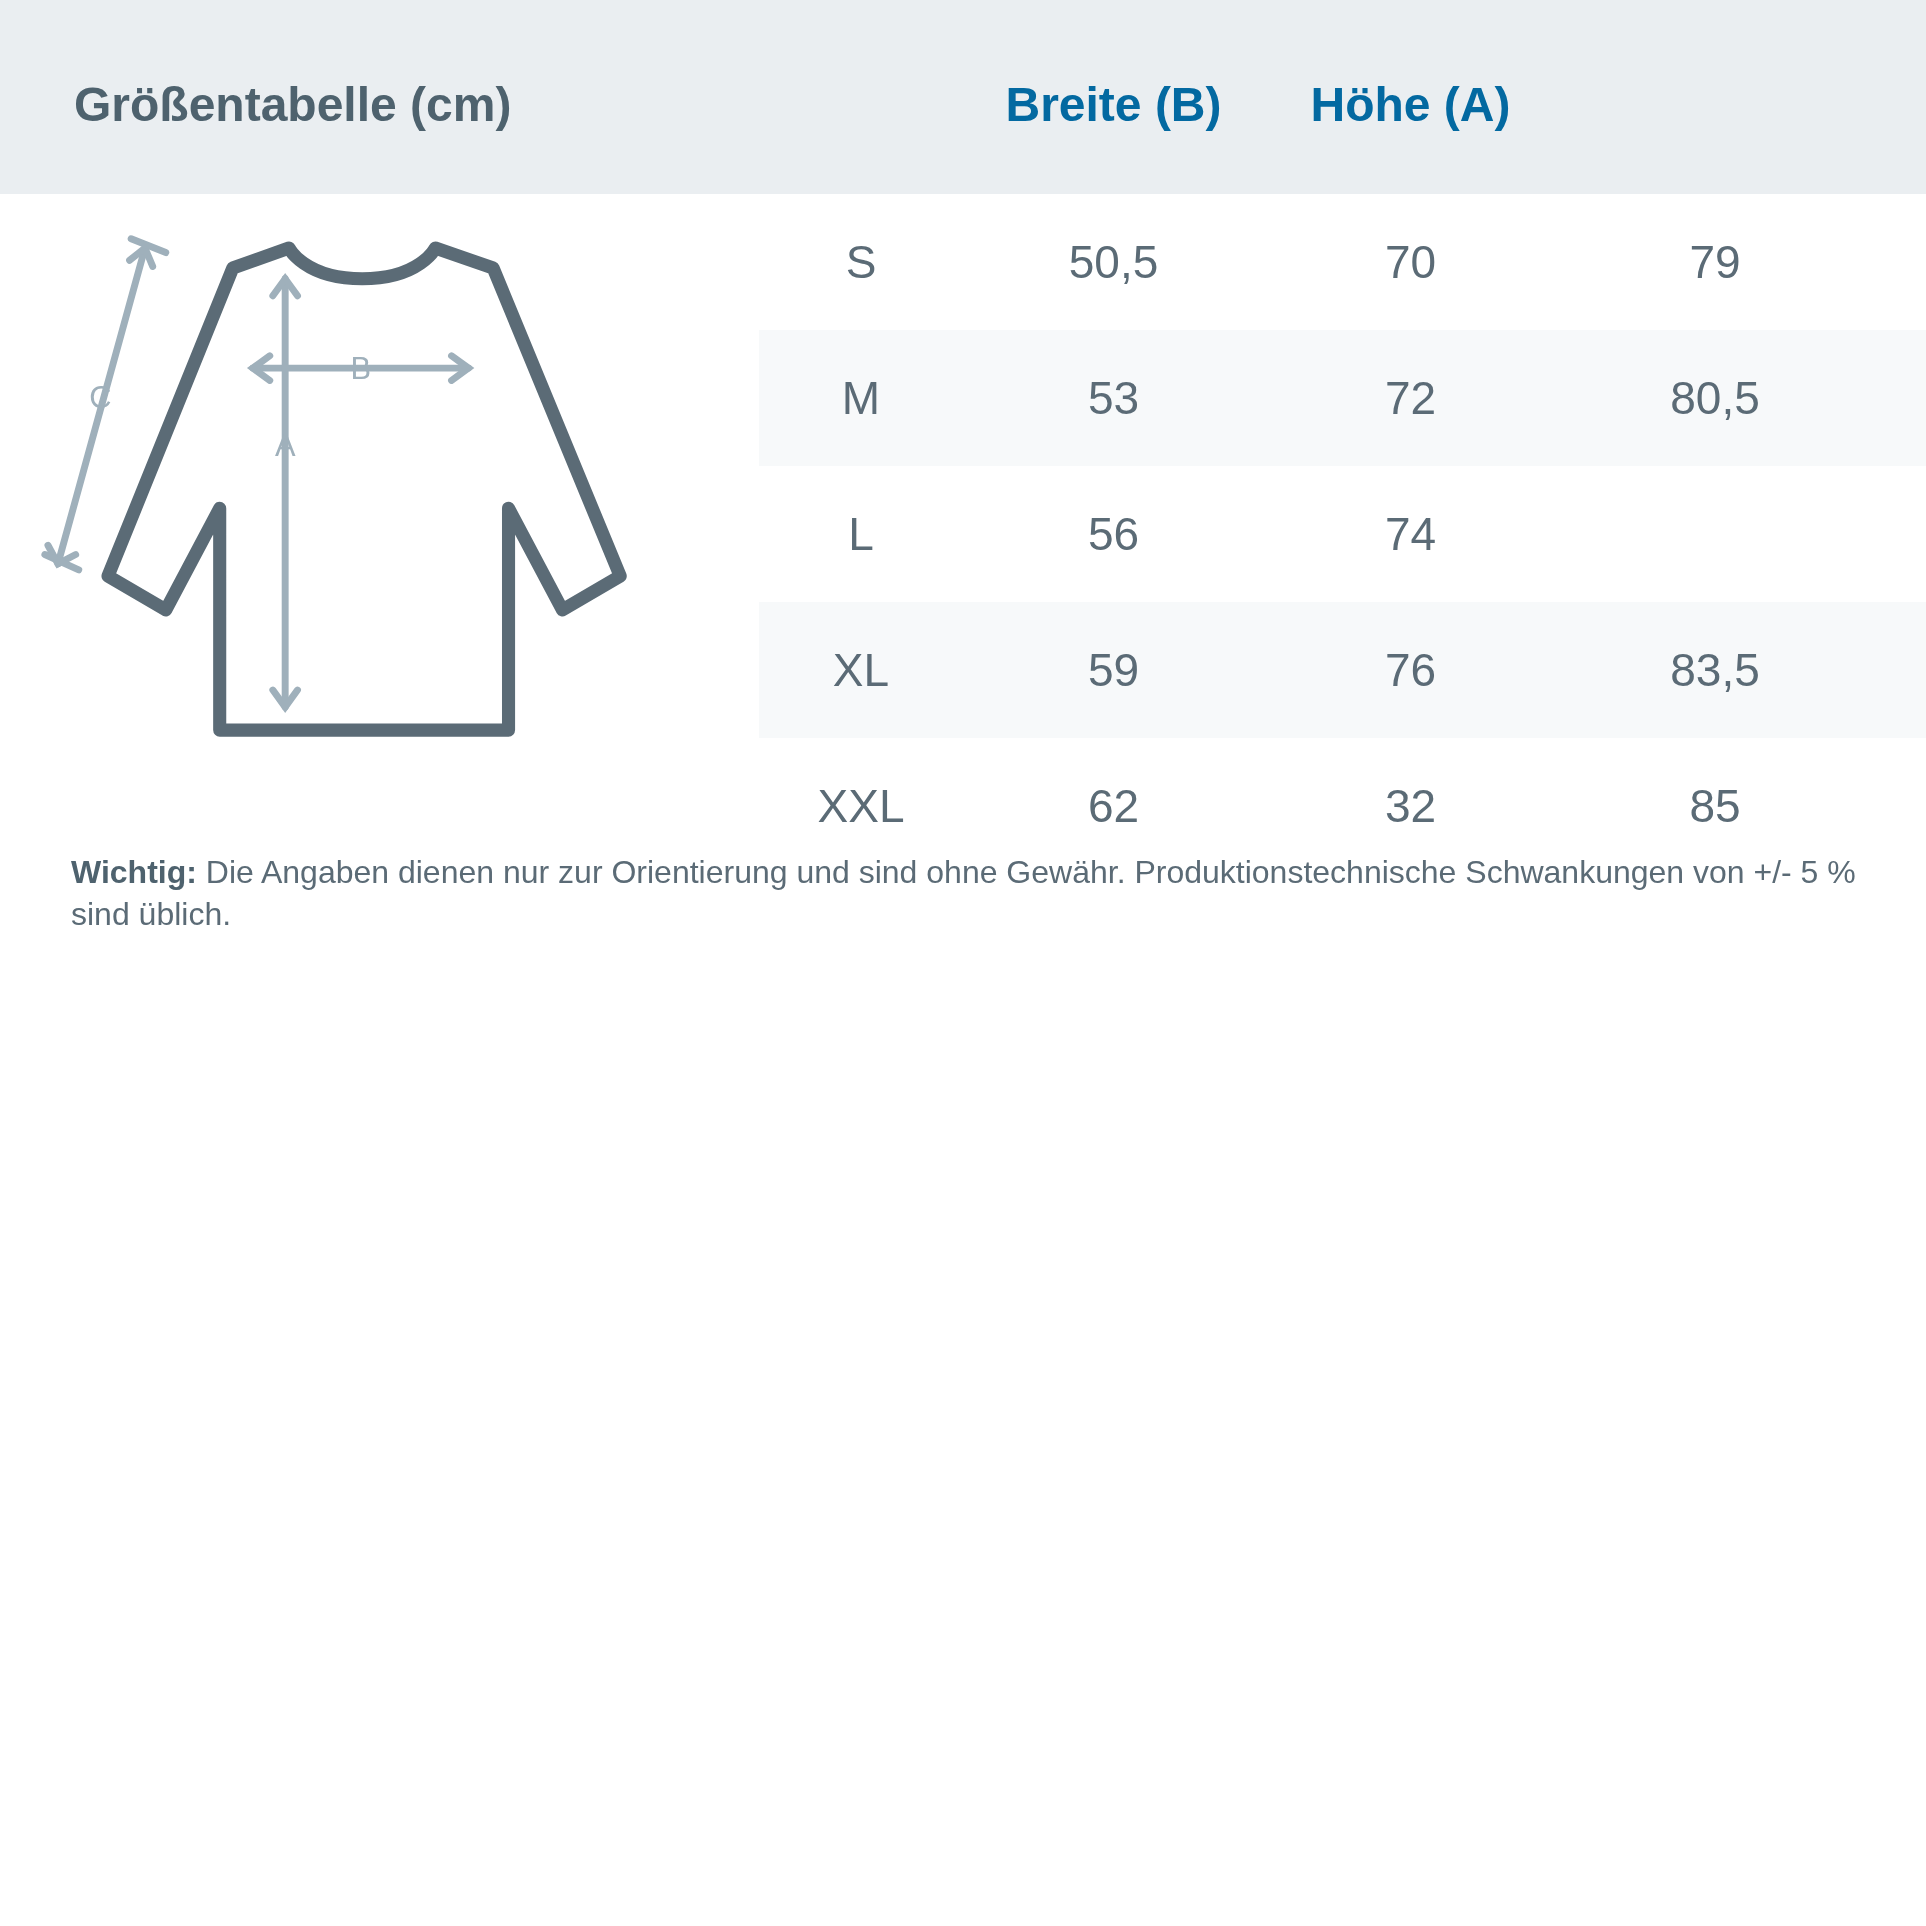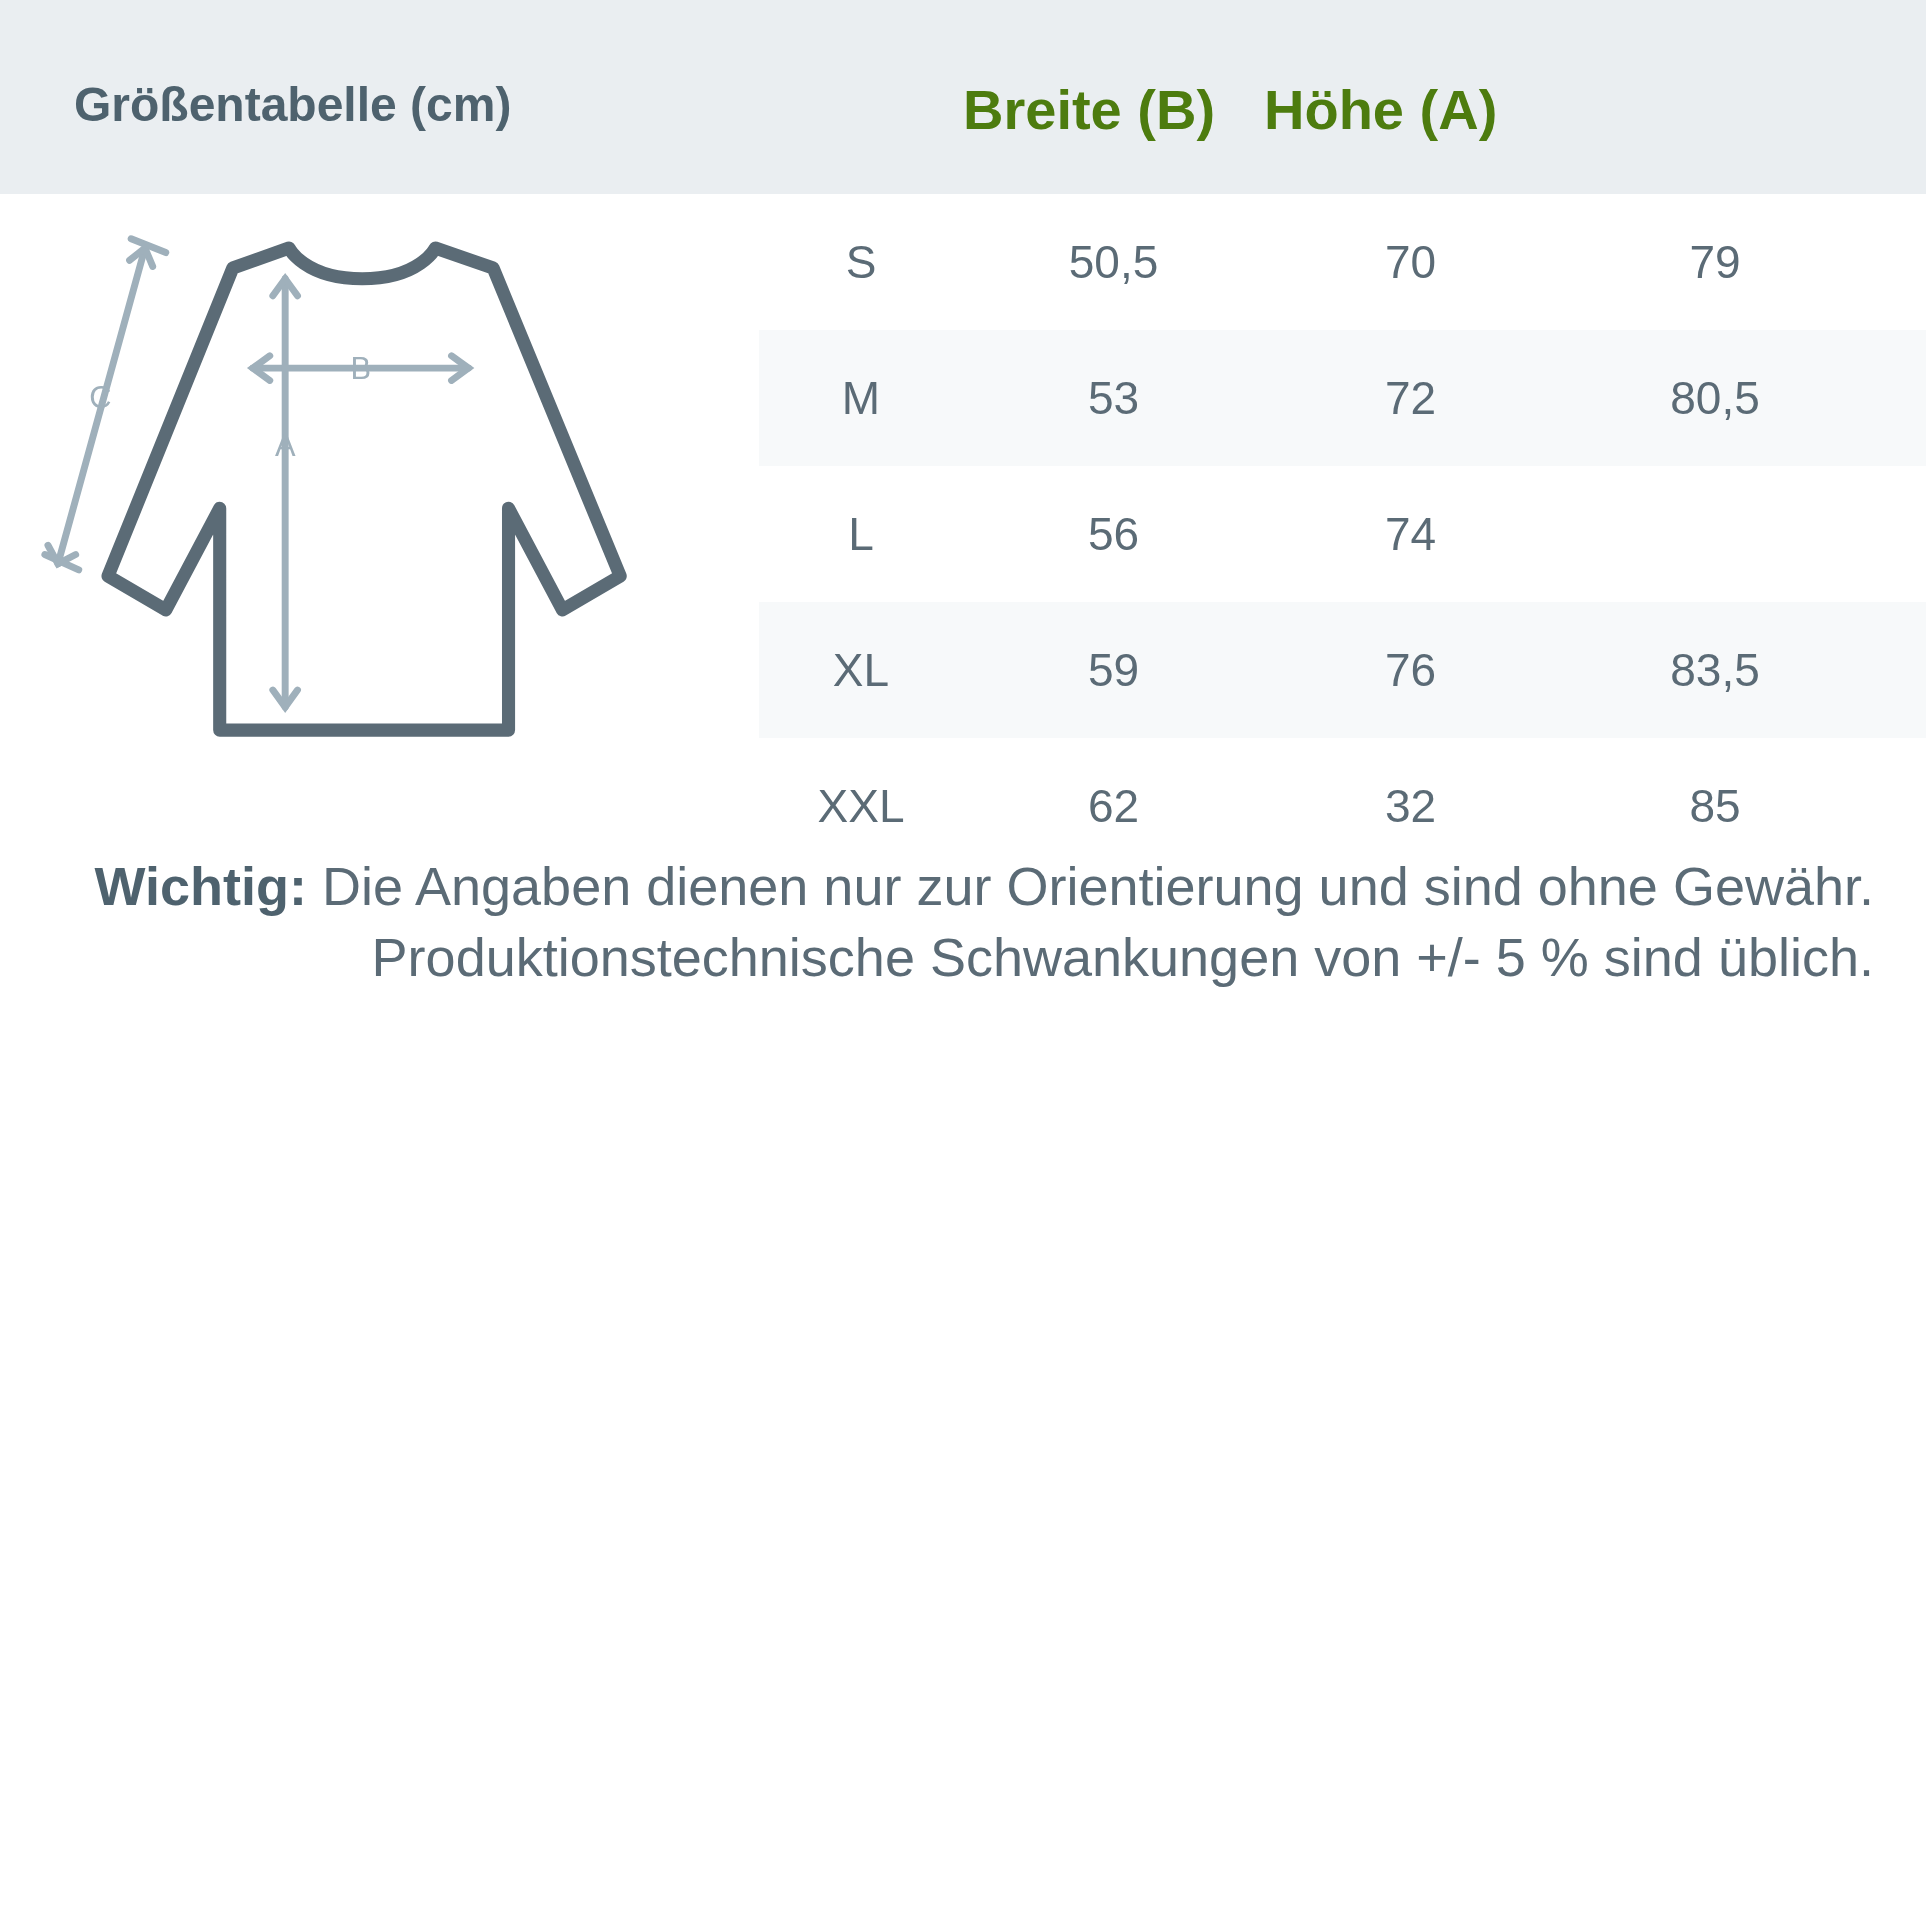--- a/index.html
+++ b/index.html
@@ -41,24 +41,24 @@
   }
   .header-cols {
     position: absolute;
     left: 963px;
     top: 77px;
     width: 909px;
     display: flex;
     align-items: baseline;
   }
   .header-col {
-    font-size: 56px;
+    font-size: 48px;
     font-weight: bold;
-    color: #4d7c0f;
-    text-align: left;
+    color: #0369a1;
+    text-align: center;
     white-space: nowrap;
   }
   .hc-b { width: 301px; }
   .hc-a { width: 293px; }
   .hc-c { width: 316px; }
 
   
   .table {
     position: absolute;
     left: 759px;
@@ -92,24 +92,23 @@
     width: 724px;
     height: 570px;
   }
 
   
   .note {
     position: absolute;
     left: 71px;
     top: 851px;
     width: 1803px;
-    font-size: 54px;
+    font-size: 32px;
     line-height: 1.32;
     color: #5b6b76;
-    text-align: right;
   }
   .note b {
     color: #4e626e;
     font-weight: bold;
   }
 </style>
 </head>
 <body>
 
 <div class="page">

